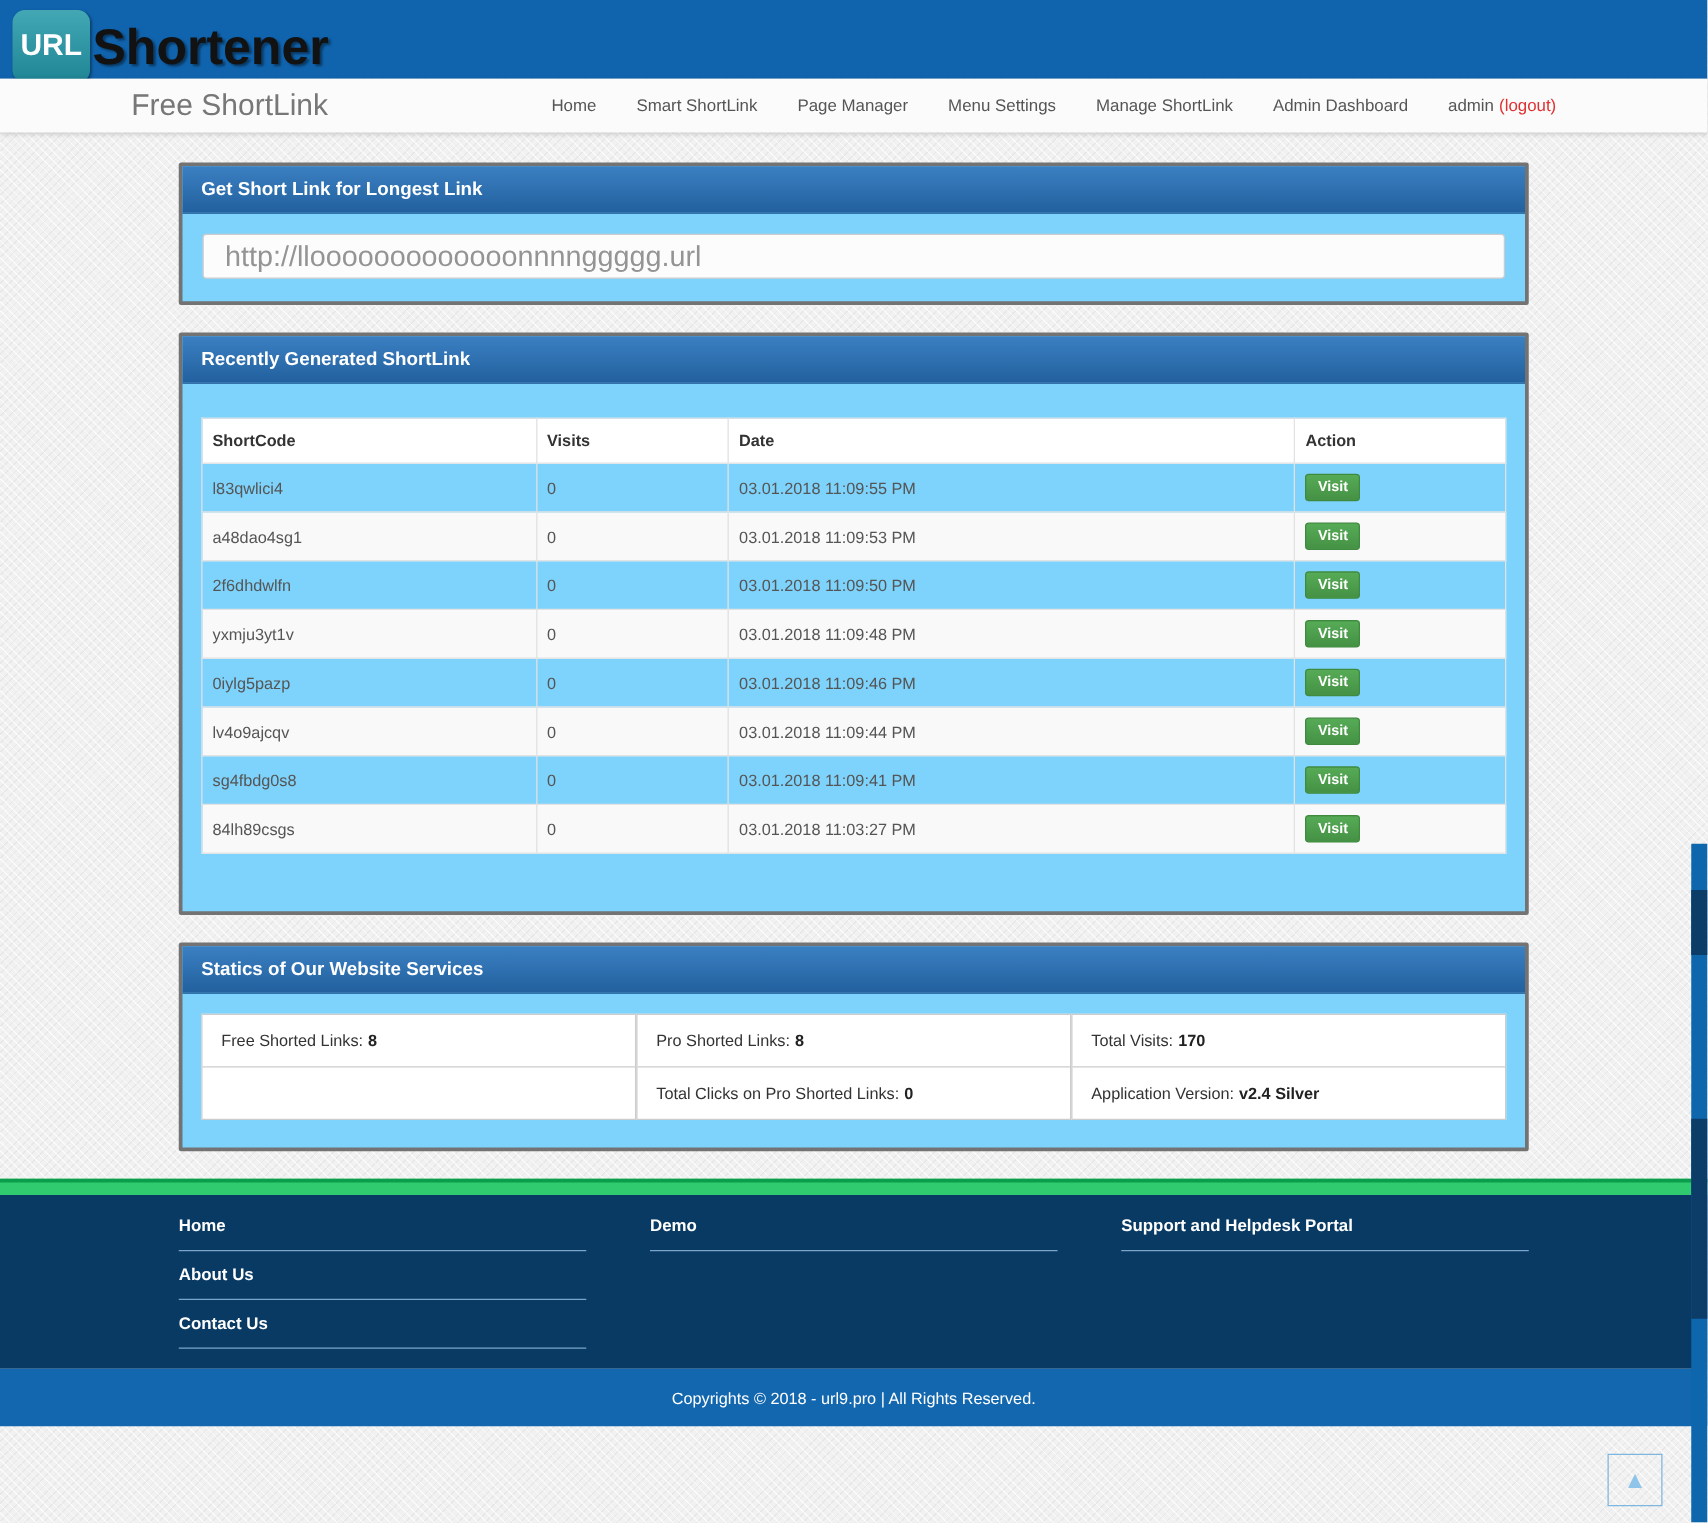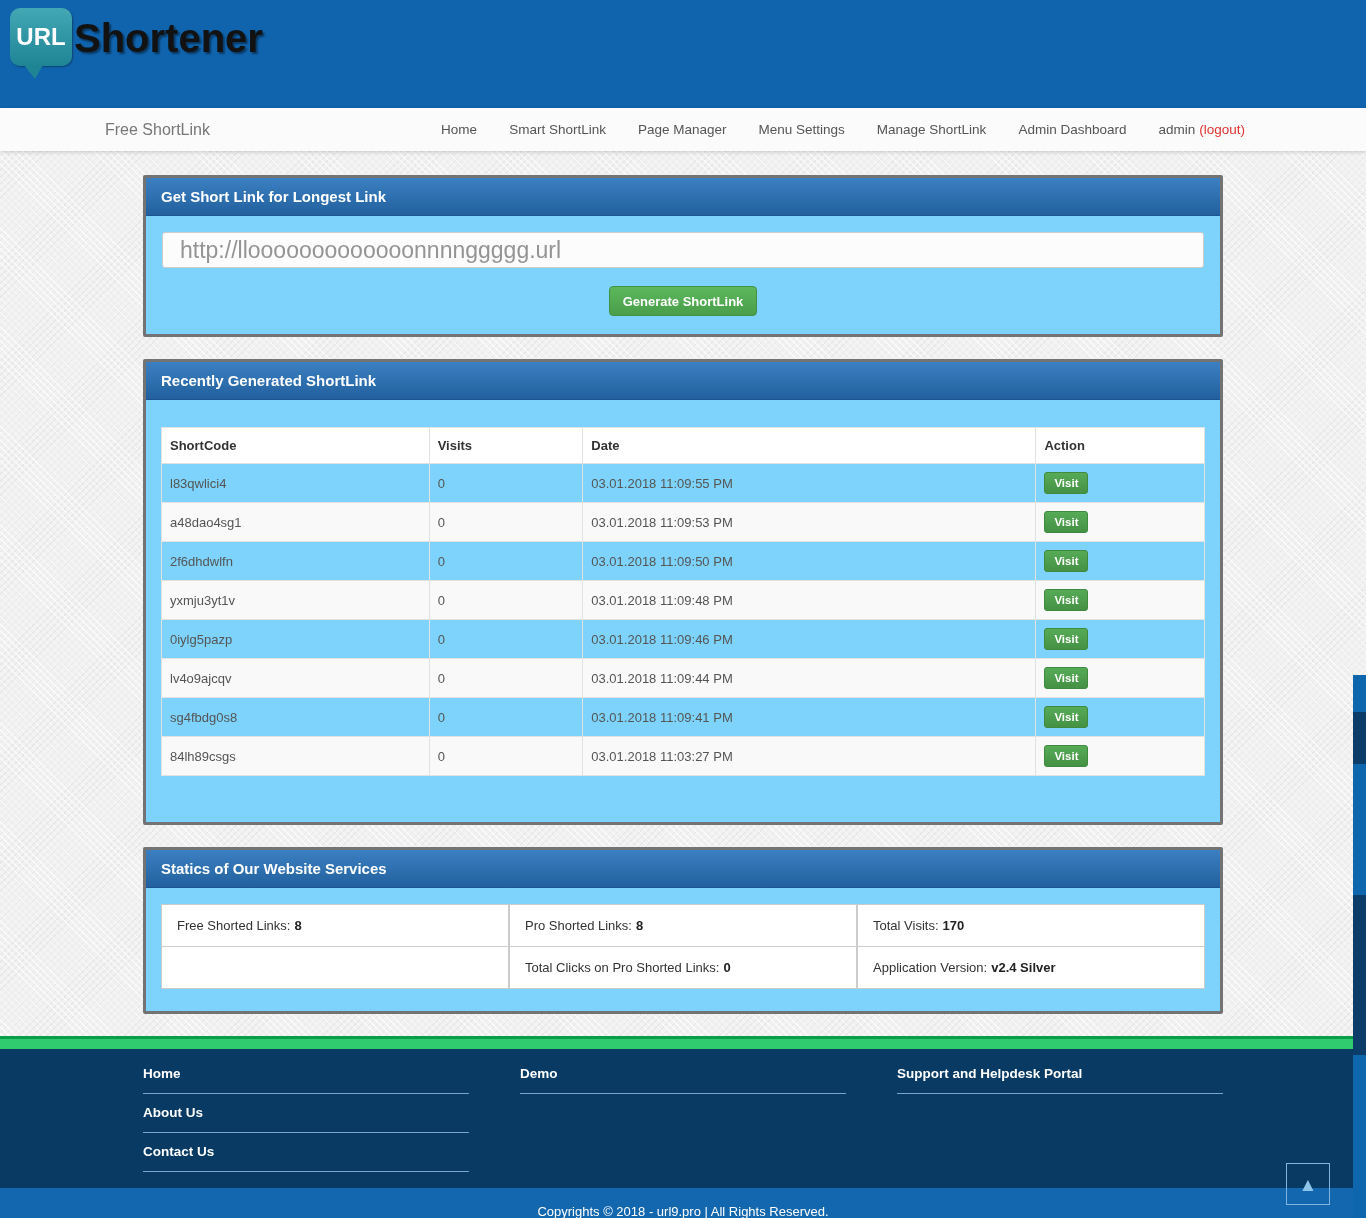--- a/index.html
+++ b/index.html
@@ -8,21 +8,21 @@
     font-family: "Liberation Sans", sans-serif;
     position: relative;
     overflow: hidden;
     background-color:#f1f1f1;
     background-image:
       repeating-linear-gradient(45deg, rgba(255,255,255,.65) 0 1px, transparent 1px 5px),
       repeating-linear-gradient(135deg, rgba(223,223,223,.55) 0 1px, transparent 1px 5px);
   }
 
   
-  .top-header { height:108px; background:#1064ae; position:relative; }
+  .top-header { height:63px; background:#1064ae; position:relative; }
   .logo { position:absolute; left:10px; top:8px; display:flex; align-items:flex-start; }
   .logo-badge {
     width:62px; height:58px; border-radius:10px;
     background:linear-gradient(#43a8b4, #1f8494);
     color:#fff; font-size:24px; font-weight:bold;
     display:flex; align-items:center; justify-content:center;
     position:relative; box-shadow:1px 1px 2px rgba(0,0,0,.35);
   }
   .logo-badge:after {
     content:""; position:absolute; left:14px; bottom:-13px;
@@ -32,21 +32,21 @@
   }
   .logo-title {
     font-size:40px; font-weight:bold; color:#121212; line-height:60px;
     margin-left:2px; letter-spacing:0px;
     text-shadow:2px 2px 2px rgba(0,0,0,.45);
   }
 
   
   .navbar { height:43px; background:#fbfbfb; box-shadow:0 1px 4px rgba(0,0,0,.18); position:relative; z-index:5; }
   .nav-inner { width:1156px; margin:0 auto; height:100%; display:flex; align-items:center; justify-content:space-between; }
-  .brand { font-size:16px; color:#777; }
+  .brand { font-size:24px; color:#777; }
   .nav-menu { display:flex; align-items:center; height:100%; }
   .nav-item { padding:0 16px; font-size:13.5px; color:#555; height:100%; display:flex; align-items:center; cursor:pointer; text-decoration:none; }
   .logout { color:#e03131; margin-left:4px; }
 
   
   .main { width:1080px; margin:24px auto 0; }
   .panel { background:#7dd3fc; border:3px solid #737373; border-radius:2px; margin-bottom:22px; }
   .panel-heading {
     background:linear-gradient(#3b80c2, #22609e);
     border-bottom:1px solid #1b5490;
@@ -148,23 +148,20 @@
     </div>
   </div>
 </div>
 
 <div class="main">
 
   <div class="panel">
     <div class="panel-heading">Get Short Link for Longest Link</div>
     <div class="shorten-body">
       <input class="url-input" type="text" placeholder="http://llooooooooooooonnnnggggg.url" style="">
-      <div class="btn-wrap">
-        <button class="gen-btn">Generate ShortLink</button>
-      </div>
     </div>
   </div>
 
   <div class="panel">
     <div class="panel-heading">Recently Generated ShortLink</div>
     <div class="recent-body">
       <table>
         <thead>
           <tr>
             <th class="col-shortcode">ShortCode</th>

